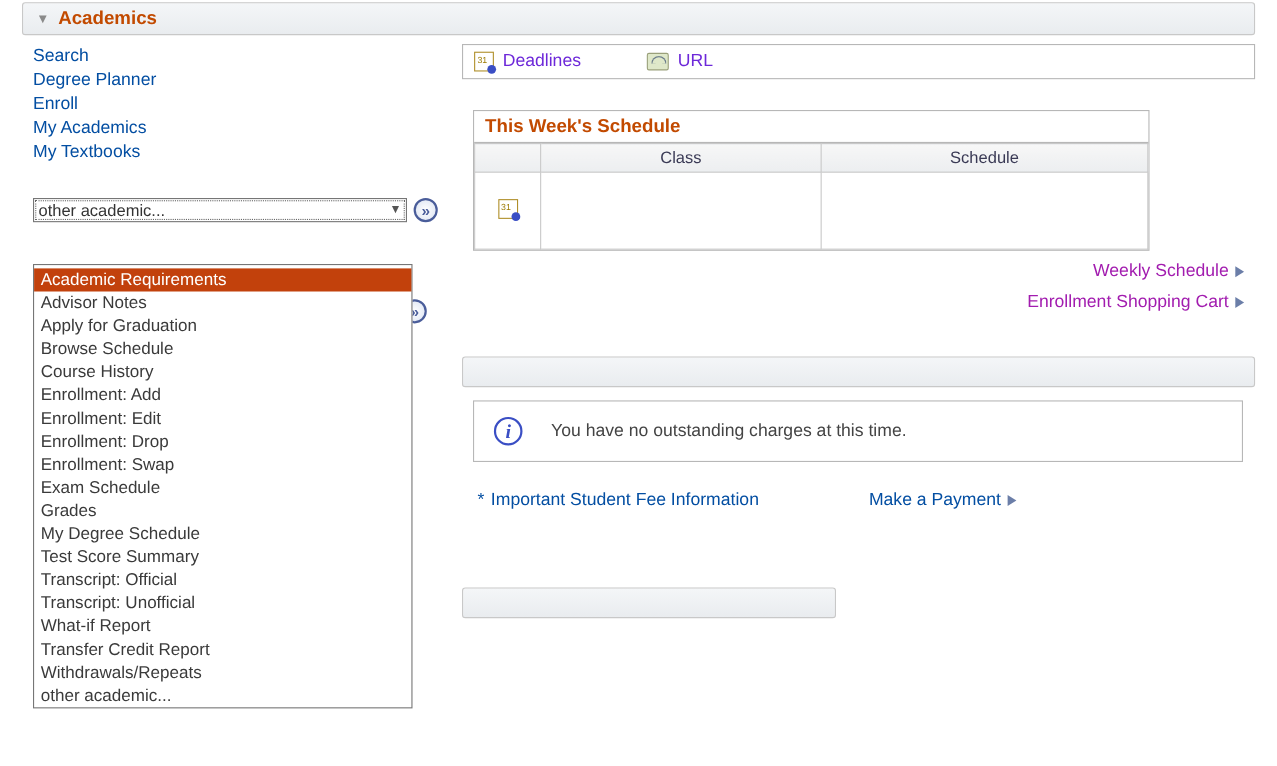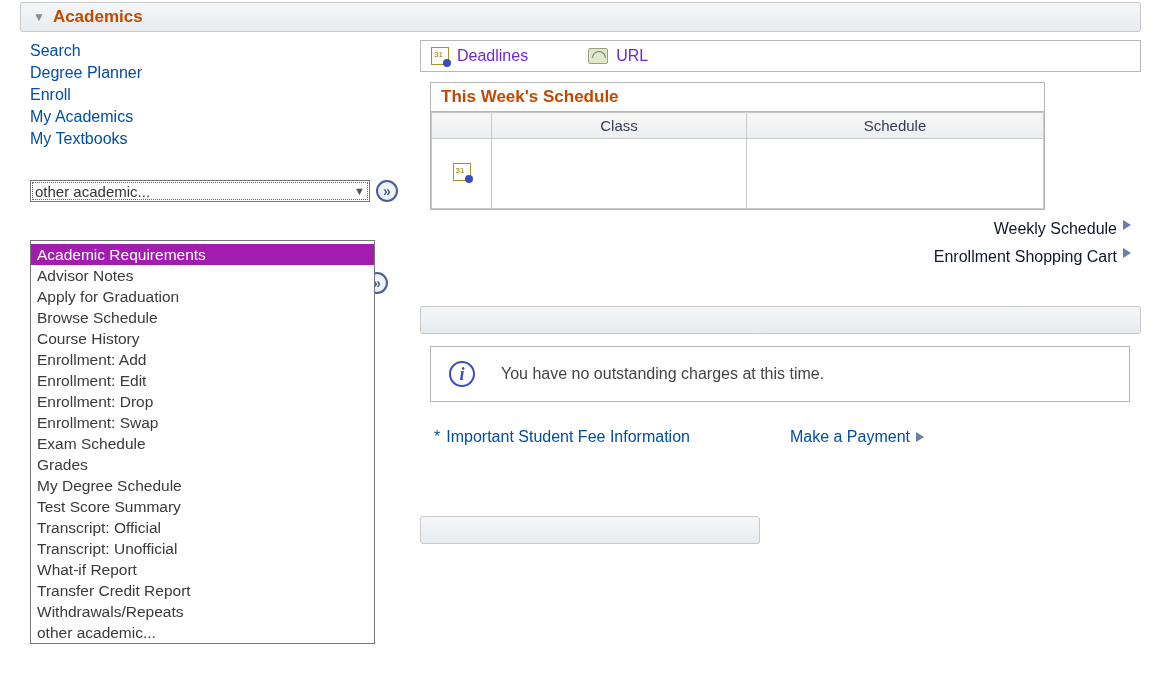--- a/index.html
+++ b/index.html
@@ -89,21 +89,21 @@
     z-index: 100;
   }
   .dd-list .opt {
     padding: 1.5px 6px;
     font-size: 15.5px;
     color: #3a3a3a;
     white-space: nowrap;
     cursor: pointer;
   }
   .dd-list .opt.sel {
-    background: #a21caf;
+    background: #c2410c;
     color: #fff;
   }
 
   
   .infobar {
     border: 1px solid #b7b7b7;
     padding: 6px 10px;
     display: flex;
     gap: 60px;
     align-items: center;
@@ -144,21 +144,21 @@
     content: "";
     position: absolute;
     width: 12px; height: 6px;
     border: 1.5px solid #6a7b8a;
     border-bottom: none;
     border-radius: 8px 8px 0 0;
     top: 2px; left: 3px;
   }
 
   .sched {
-    margin: 10px 0 0 10px;
+    margin: 28px 0 0 10px;
     border: 1px solid #b7b7b7;
     width: 615px;
   }
   .sched .cap {
     color: #c24a00;
     font-weight: bold;
     font-size: 17px;
     padding: 4px 10px;
     border-bottom: 1px solid #b7b7b7;
   }
@@ -179,24 +179,25 @@
     padding: 0 12px;
   }
   .sched .c0 { width: 60px; text-align: center; }
   .sched .c1 { width: 255px; }
 
   .rlinks {
     margin: 10px 10px 0 0;
     text-align: right;
   }
   .rlinks a {
-    color: #0f172a;
+    color: #a21caf;
     text-decoration: none;
     font-size: 16px;
     display: inline-flex;
+    align-items: center;
     gap: 6px;
     margin-bottom: 10px;
   }
   .play {
     display: inline-block;
     width: 0; height: 0;
     border-top: 5px solid transparent;
     border-bottom: 5px solid transparent;
     border-left: 8px solid #6b7ea8;
   }

